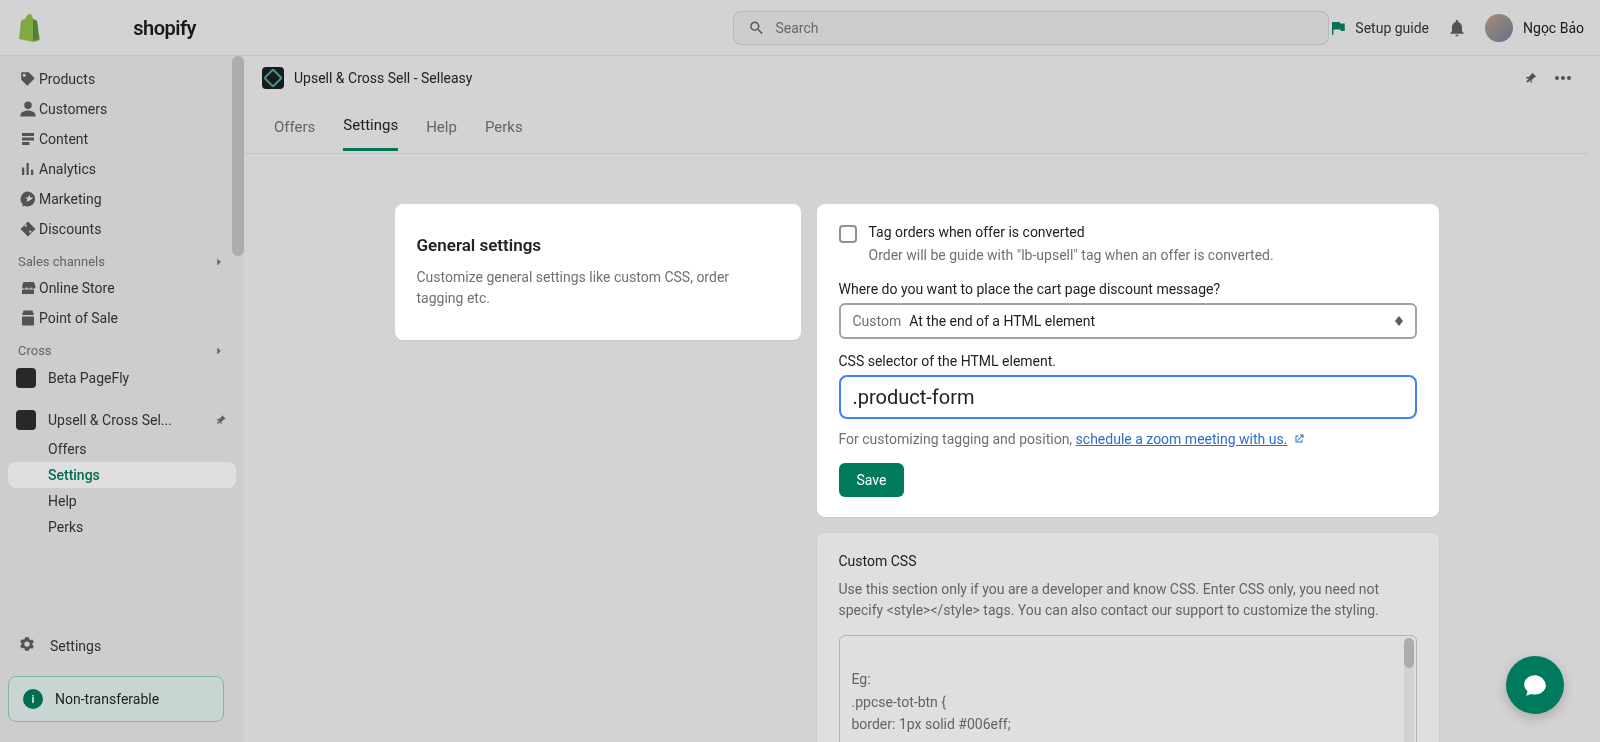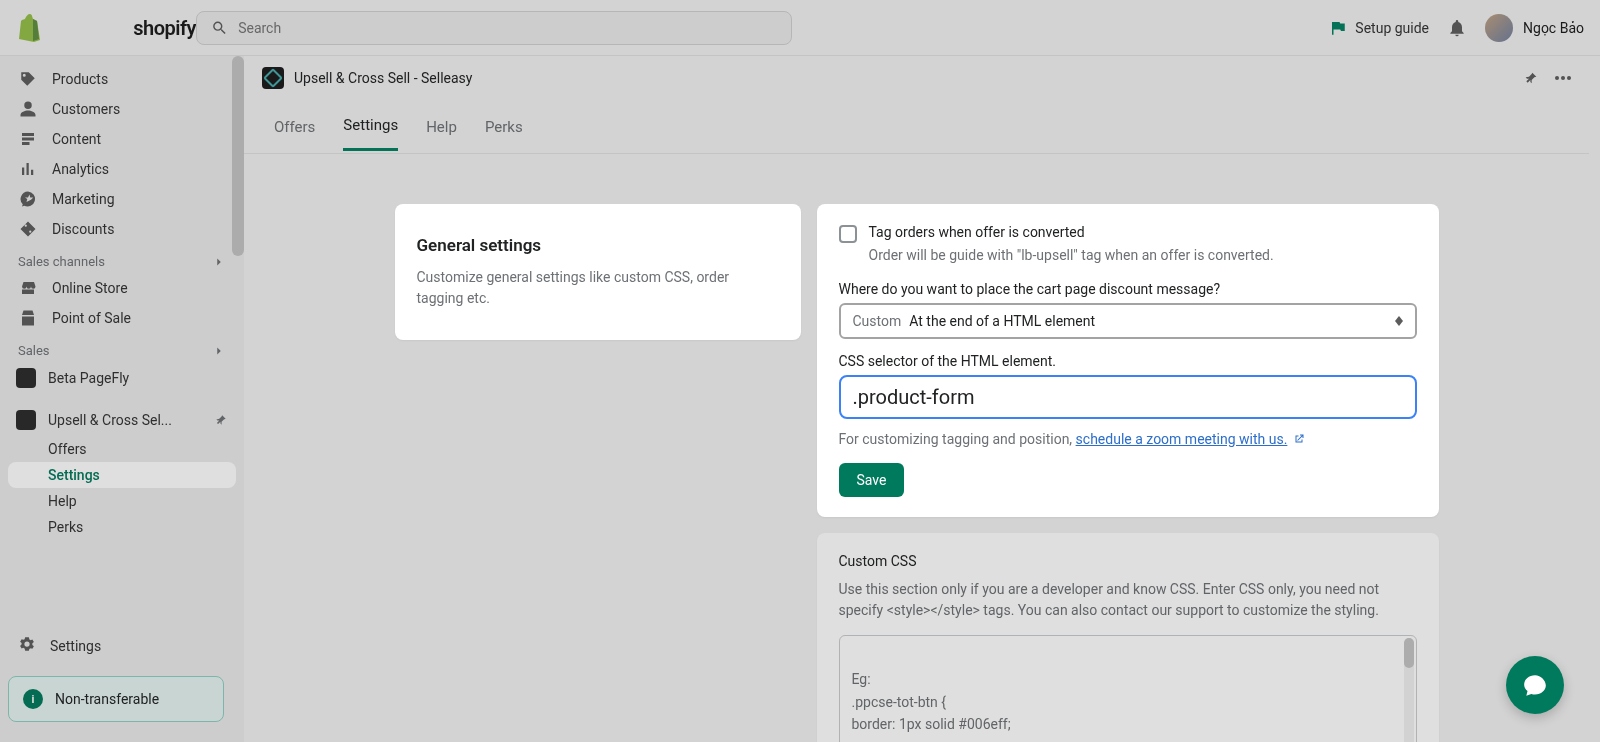--- a/index.html
+++ b/index.html
@@ -3,36 +3,36 @@
 <meta charset="utf-8">
 <style>
 * { margin: 0; padding: 0; box-sizing: border-box; font-family: -apple-system, BlinkMacSystemFont, 'Segoe UI', Roboto, Helvetica, Arial, sans-serif; }
 body { background: #f1f1f1; width: 1600px; height: 742px; overflow: hidden; position: relative; }
 
 
 .header { height: 56px; background: #f1f1f1; display: flex; align-items: center; padding: 0 16px; border-bottom: 1px solid #e0e0e0; }
 .logo-wrap { display: flex; align-items: center; gap: 6px; width: 180px; justify-content: space-between; }
 .logo-svg { width: 24px; height: 28px; }
 .logo-text { font-size: 20px; font-weight: 600; color: #1a1a1a; letter-spacing: -0.5px; }
-.search-wrap { flex: 1; display: flex; justify-content: flex-start; }
+.search-wrap { flex: 1; display: flex; justify-content: flex-end; }
 .search-box { width: 596px; height: 34px; background: #ebebeb; border: 1px solid #d0d0d0; border-radius: 8px; display: flex; align-items: center; padding: 0 14px; gap: 10px; }
 .search-icon-svg { width: 18px; height: 18px; fill: #5c5c5c; }
 .search-box input { border: none; background: transparent; outline: none; font-size: 14px; color: #5c5c5c; width: 100%; }
 .header-right { display: flex; align-items: center; gap: 18px; }
 .setup-guide { display: flex; align-items: center; gap: 8px; color: #333; font-size: 14px; cursor: pointer; }
 .flag-icon { width: 18px; height: 18px; fill: #008060; }
 .bell-icon { width: 20px; height: 20px; fill: #5c5c5c; cursor: pointer; }
 .user-box { display: flex; align-items: center; gap: 10px; cursor: pointer; }
 .avatar { width: 28px; height: 28px; border-radius: 50%; background: linear-gradient(135deg,#c0a080,#7080a0); }
 .user-name { font-size: 14px; color: #1a1a1a; }
 
 
 .sidebar { position: absolute; top: 56px; left: 0; width: 244px; height: calc(742px - 56px); background: #ebebeb; padding-top: 8px; }
 .nav-list { list-style: none; }
-.nav-item { display: flex; align-items: center; gap: 14px; padding: 5px 18px; color: #333; font-size: 14px; cursor: pointer; }
+.nav-item { display: flex; align-items: center; gap: 1px; padding: 5px 18px; color: #333; font-size: 14px; cursor: pointer; }
 .nav-item .nicon { width: 20px; height: 20px; display: flex; align-items: center; justify-content: center; fill: #5c5c5c; flex-shrink: 0; }
 .nav-section { display: flex; align-items: center; justify-content: space-between; padding: 10px 18px 4px; color: #6d7175; font-size: 13px; }
 .nav-section .chev { width: 14px; height: 14px; fill: #6d7175; }
 .sub-nav { list-style: none; }
 .sub-item { padding: 5px 18px 5px 48px; color: #333; font-size: 14px; cursor: pointer; border-radius: 0; }
 .sub-item.active { background: #ffffff; color: #007a5c; font-weight: 500; border-radius: 8px; margin: 0 8px; padding-left: 40px; }
 .app-item { display: flex; align-items: center; gap: 12px; padding: 6px 16px; color: #333; font-size: 14px; cursor: pointer; }
 .app-item .app-icon { width: 20px; height: 20px; background: #2b2b2b; border-radius: 4px; flex-shrink: 0; }
 .app-item .pin { width: 14px; height: 14px; fill: #6d7175; margin-left: auto; }
 .sidebar-bottom { position: absolute; bottom: 0; left: 0; right: 0; padding: 12px 12px 12px 0; }
@@ -202,21 +202,21 @@
     <li class="nav-item">
         <span class="nicon">
           <svg viewBox="0 0 24 24" width="18" height="18">
             <path d="M6 2h12l2 6H4l2-6zm-2 8h16v12H4V10zm4 3h8v2H8v-2z"></path>
           </svg>
         </span>
         <span>Point of Sale</span>
       </li>
   </ul>
   <div class="nav-section">
-    <span>Sales</span>
+    <span>Cross</span>
     <svg class="chev" viewBox="0 0 24 24">
         <path d="M9 6l6 6-6 6z"></path>
       </svg>
   </div>
   <div class="app-item">
     <span class="app-icon"></span>
     <span>Beta PageFly</span>
   </div>
   <div style="height:10px"></div>
   <div class="app-item">

